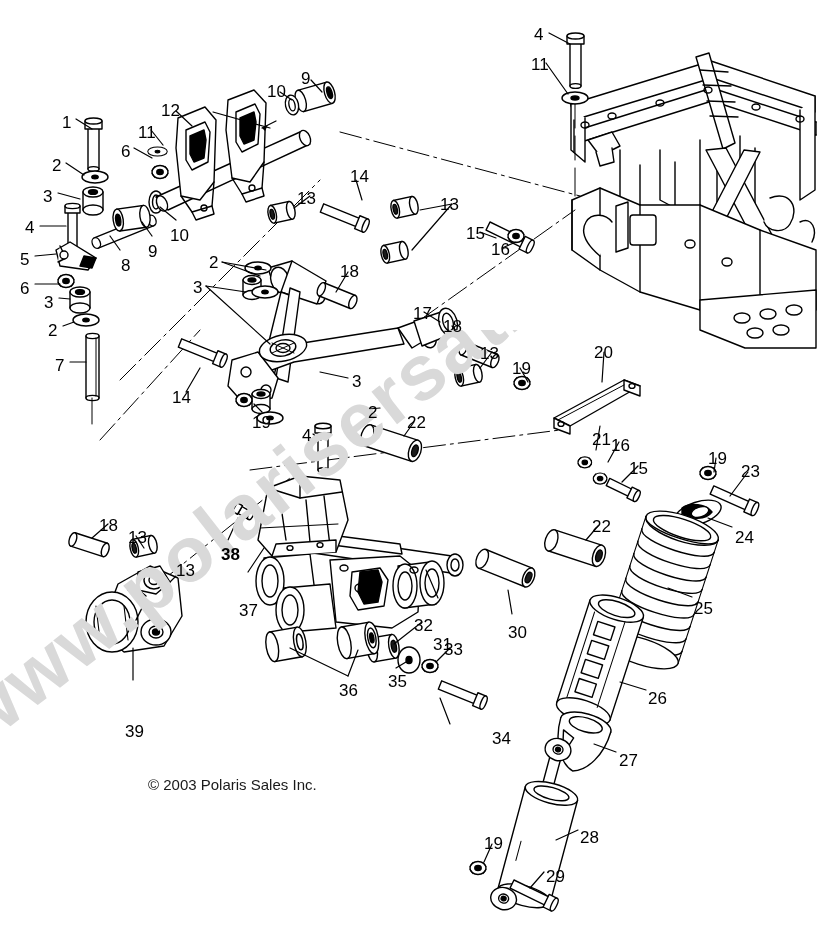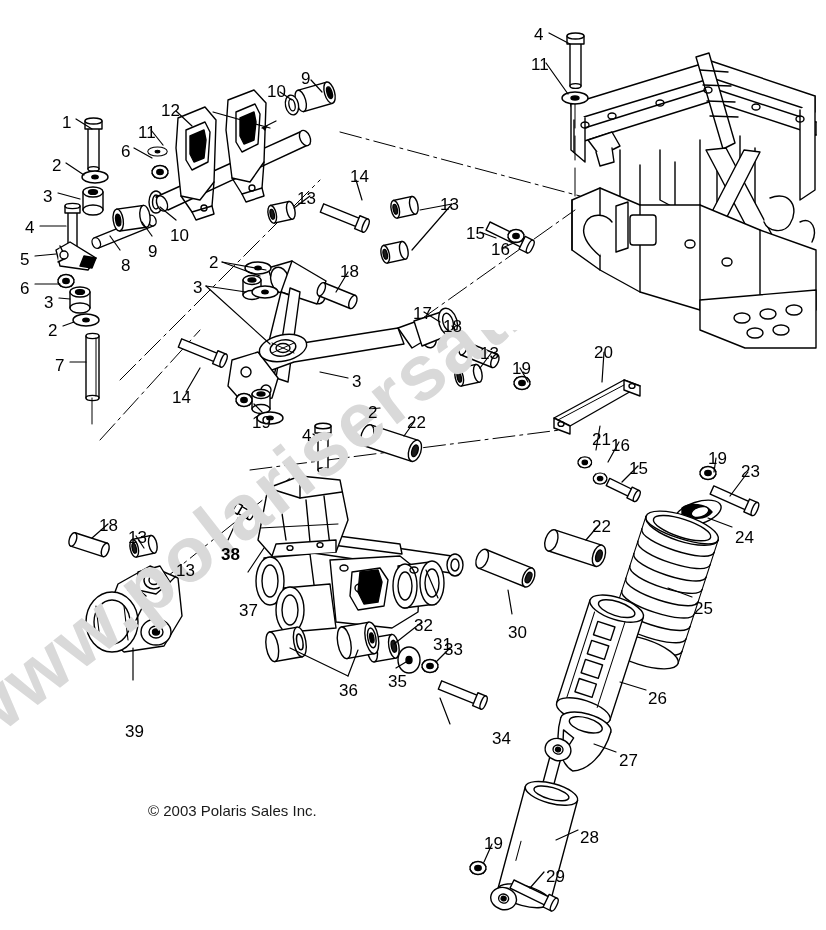--- a/index.html
+++ b/index.html
@@ -619,21 +619,21 @@
         <path d="M182,570 L170,582"></path>
         <path d="M133,680 L133,648"></path>
       </g>
     </g>
   </svg>
 
   <svg id="watermark" viewBox="0 0 880 560">
     <text class="wm-text" x="0" y="420" transform="rotate(-38 0 420)">www.polarisersatzteile.de</text>
   </svg>
 
-  <div id="copyright" style="left: 148px; top: 802px; text-align: center;">© 2003 Polaris Sales Inc.</div>
+  <div id="copyright" style="left: 148px; top: 776px; text-align: center;">© 2003 Polaris Sales Inc.</div>
 
   <div id="callouts">
       <div class="callout" style="left: 62px; top: 114px;">1</div>
       <div class="callout" style="left: 52px; top: 157px;">2</div>
       <div class="callout" style="left: 43px; top: 188px;">3</div>
       <div class="callout" style="left: 25px; top: 219px;">4</div>
       <div class="callout" style="left: 20px; top: 251px;">5</div>
       <div class="callout" style="left: 20px; top: 280px;">6</div>
       <div class="callout" style="left: 44px; top: 294px;">3</div>
       <div class="callout" style="left: 48px; top: 322px;">2</div>

